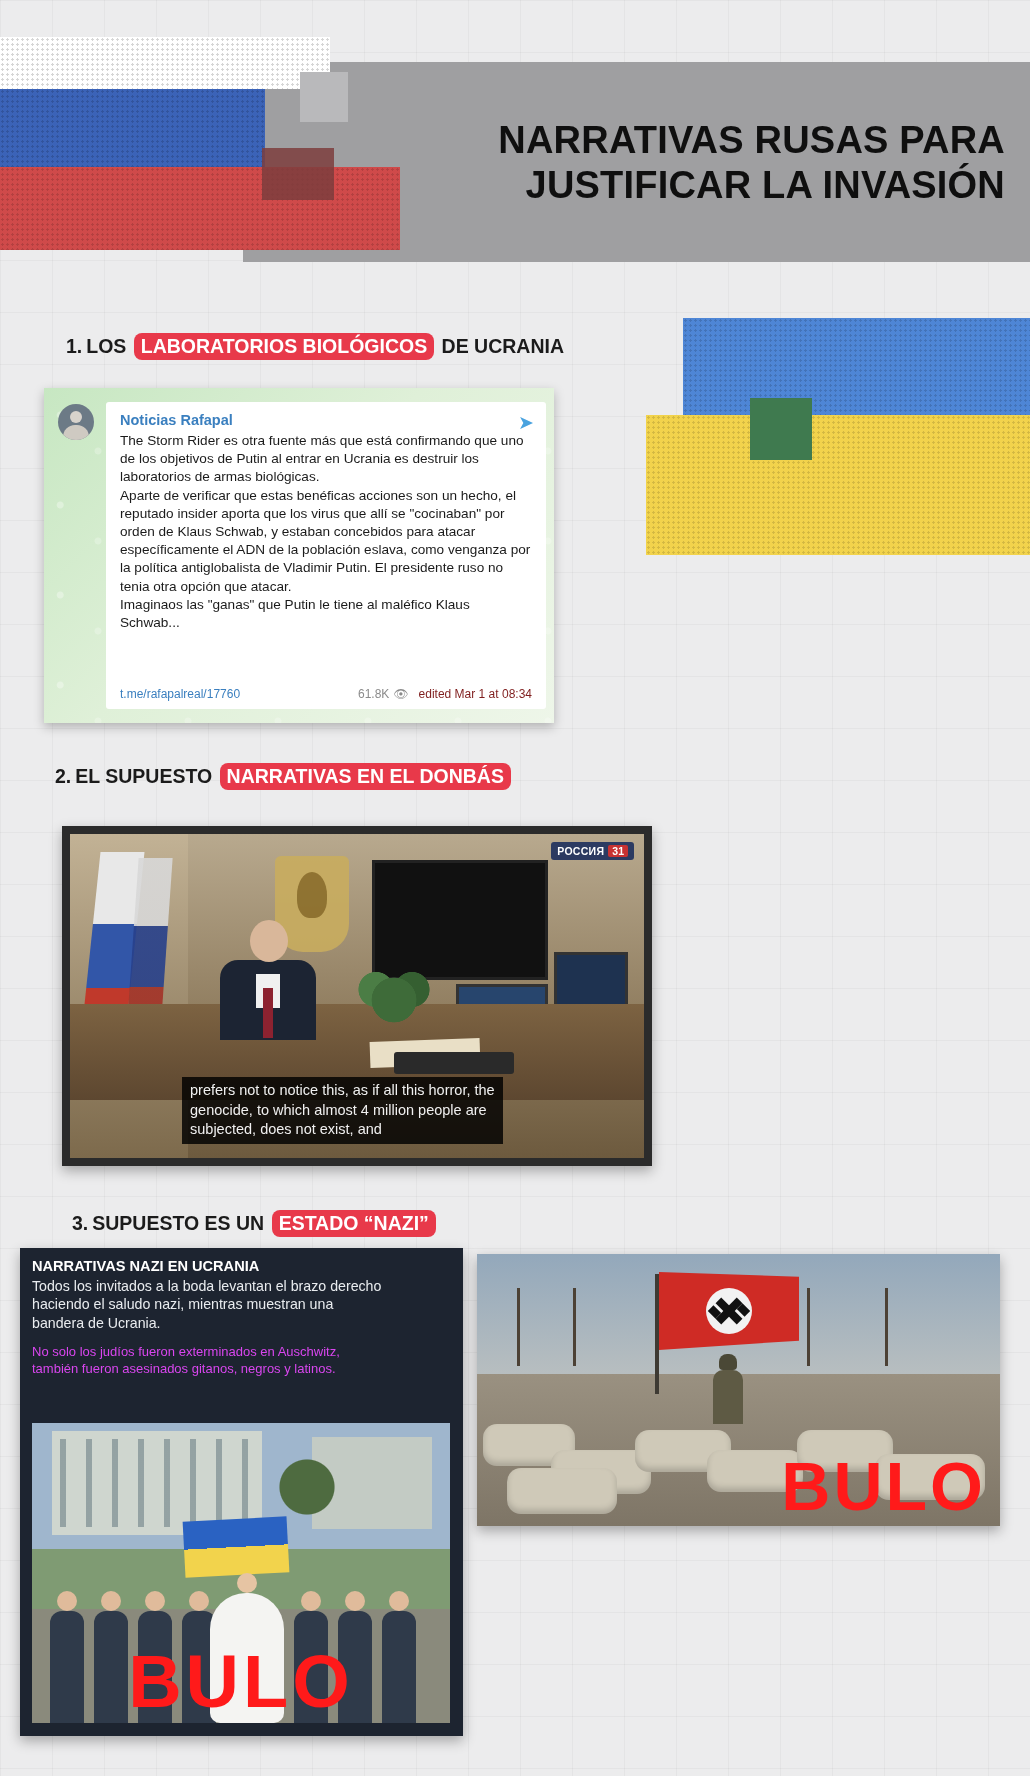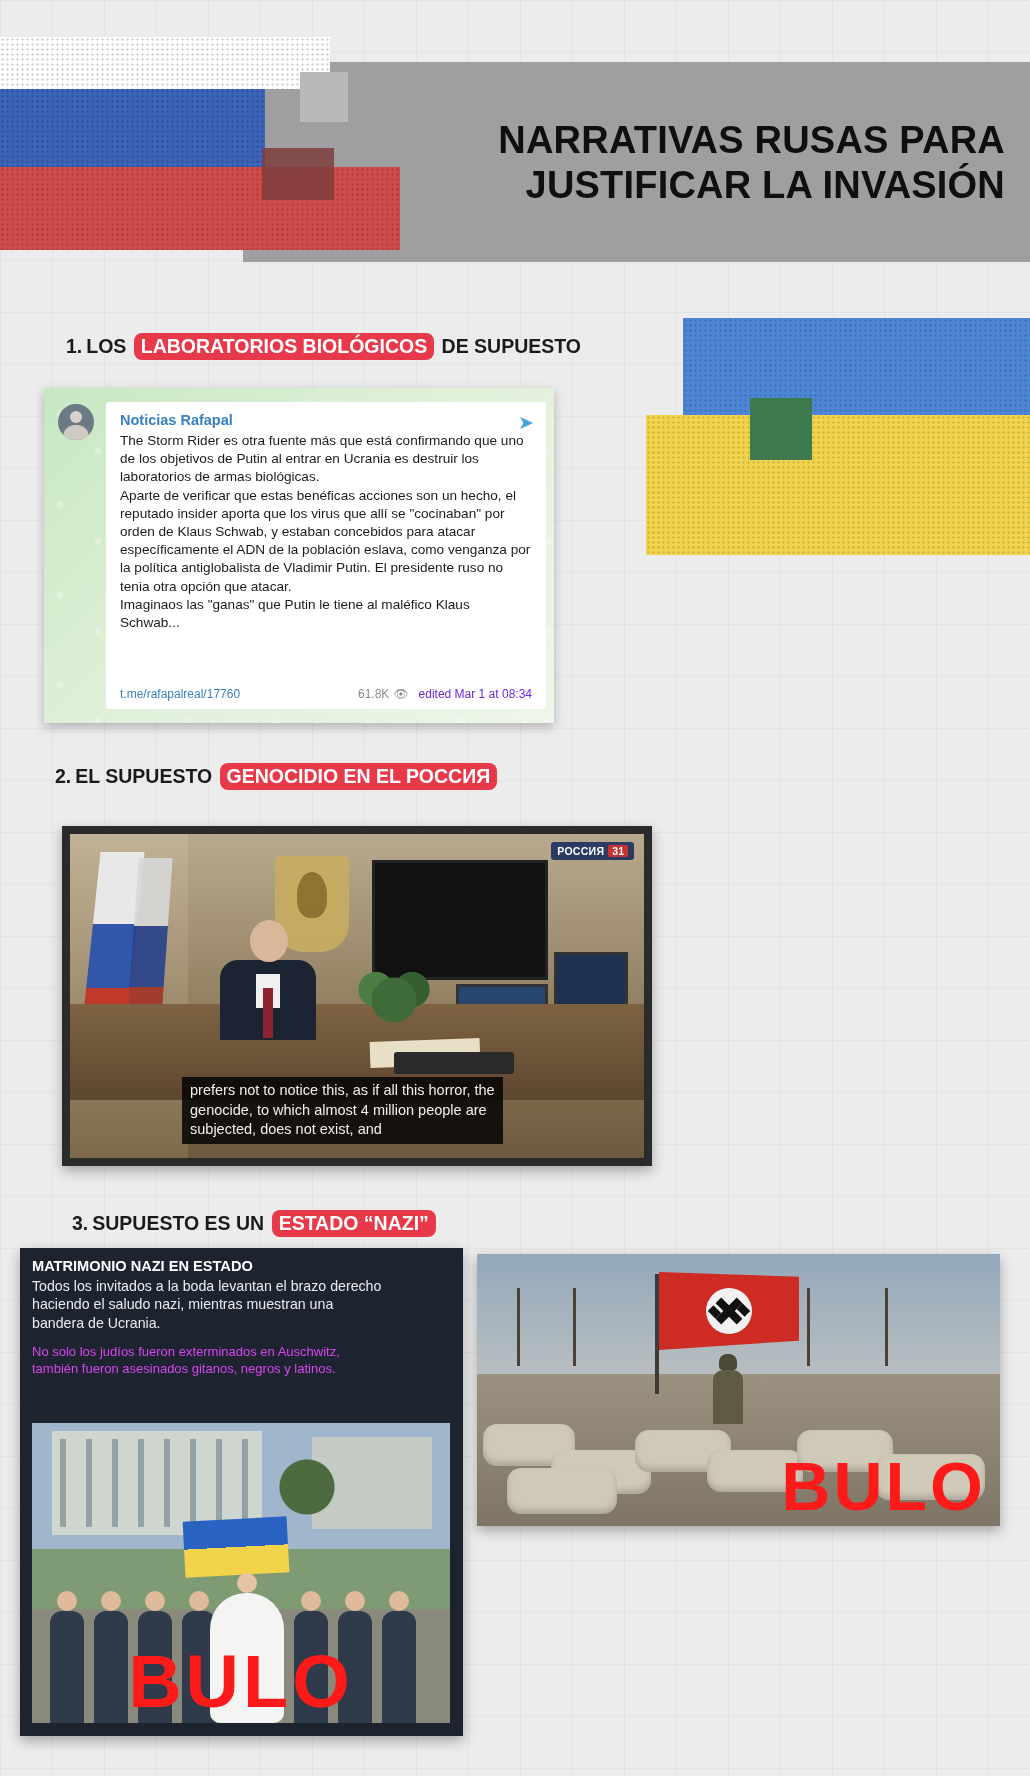--- a/index.html
+++ b/index.html
@@ -196,21 +196,21 @@
     display: flex;
     align-items: center;
     font-size: 12px;
     color: #8b8b8b;
     justify-content: space-between;
   }
   .tg-link { color: #3a7fbf; }
   .tg-foot .spacer { flex: 1; }
   .tg-views { margin-right: 4px; color:#8b8b8b; }
   .tg-eye { margin-right: 10px; font-size: 12px; }
-  .tg-edited { color:#6d28d9; }
+  .tg-edited { color:#7f1d1d; }
 
   
   .video {
     position: absolute;
     left: 62px; top: 826px;
     width: 590px; height: 340px;
     background: #2b2b2b;
     box-shadow: 0 5px 12px rgba(0,0,0,.3);
     padding: 8px;
   }
@@ -360,21 +360,21 @@
   </div>
 </div>
 
 <div class="ua-blue"></div>
 <div class="ua-yellow"></div>
 <div class="ua-green"></div>
 
 <div class="section-head" style="left:66px; top:335px;">
   <span class="num">1.</span><span>LOS</span>
   <span class="hl">LABORATORIOS BIOLÓGICOS</span>
-  <span>DE SUPUESTO</span>
+  <span>DE UCRANIA</span>
 </div>
 
 <div class="tg-card">
   <div class="tg-avatar">
     <div class="head"></div>
     <div class="body"></div>
   </div>
   <div class="tg-bubble">
     <div class="tg-plane">➤</div>
     <div class="tg-name">Noticias Rafapal</div>
@@ -386,21 +386,21 @@
       <span class="spacer"></span>
       <span class="tg-views">61.8K</span>
       <span class="tg-eye">👁</span>
       <span class="tg-edited">edited  Mar 1 at 08:34</span>
     </div>
   </div>
 </div>
 
 <div class="section-head" style="left:55px; top:765px;">
   <span class="num">2.</span><span>EL SUPUESTO</span>
-  <span class="hl">GENOCIDIO EN EL РОССИЯ</span>
+  <span class="hl">NARRATIVAS EN EL DONBÁS</span>
 </div>
 
 <div class="video">
   <div class="video-inner">
     <div class="v-wallL"></div>
     <div class="v-flag1"></div>
     <div class="v-flag2"></div>
     <div class="v-emblem"></div>
     <div class="v-screen"></div>
     <div class="v-screen3"></div>
@@ -422,21 +422,21 @@
 subjected, does not exist, and</div>
   </div>
 </div>
 
 <div class="section-head" style="left:72px; top:1212px;">
   <span class="num">3.</span><span>SUPUESTO ES UN</span>
   <span class="hl">ESTADO “NAZI”</span>
 </div>
 
 <div class="nazi-card">
-  <div class="nz-title">MATRIMONIO NAZI EN ESTADO</div>
+  <div class="nz-title">NARRATIVAS NAZI EN UCRANIA</div>
   <div class="nz-body">Todos los invitados a la boda levantan el brazo derecho
 haciendo el saludo nazi, mientras muestran una
 bandera de Ucrania.</div>
   <div class="nz-body2">No solo los judíos fueron exterminados en Auschwitz,
 también fueron asesinados gitanos, negros y latinos.</div>
   <div class="nz-photo">
     <div class="nz-building"></div>
     <div class="nz-building2"></div>
     <div class="nz-tree"></div>
     <div class="nz-flag"></div>

